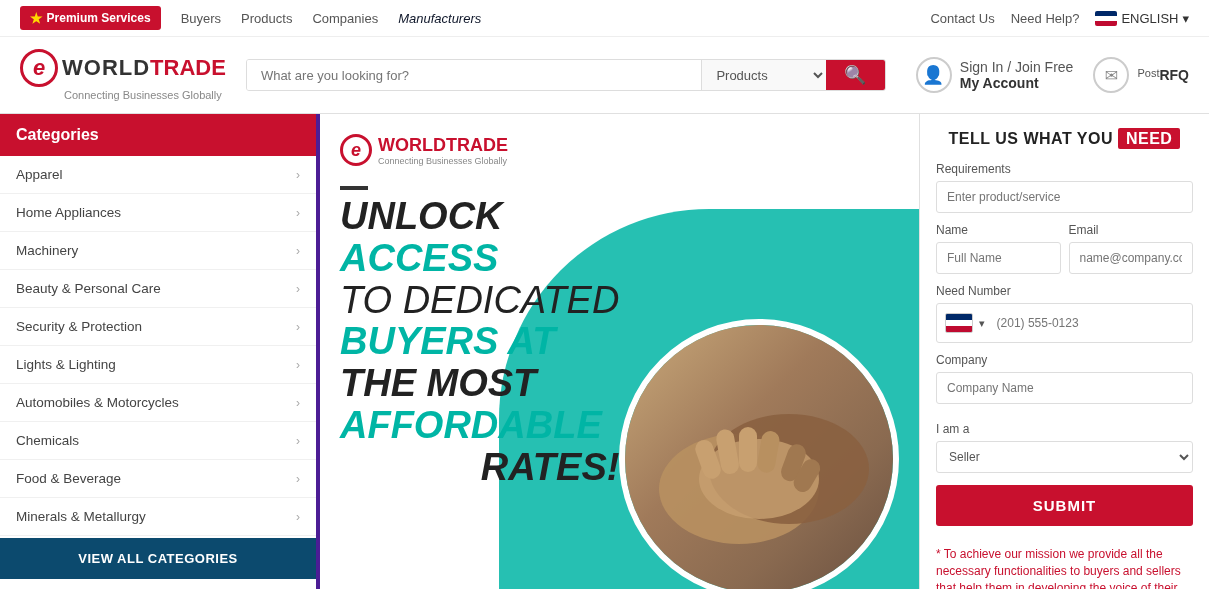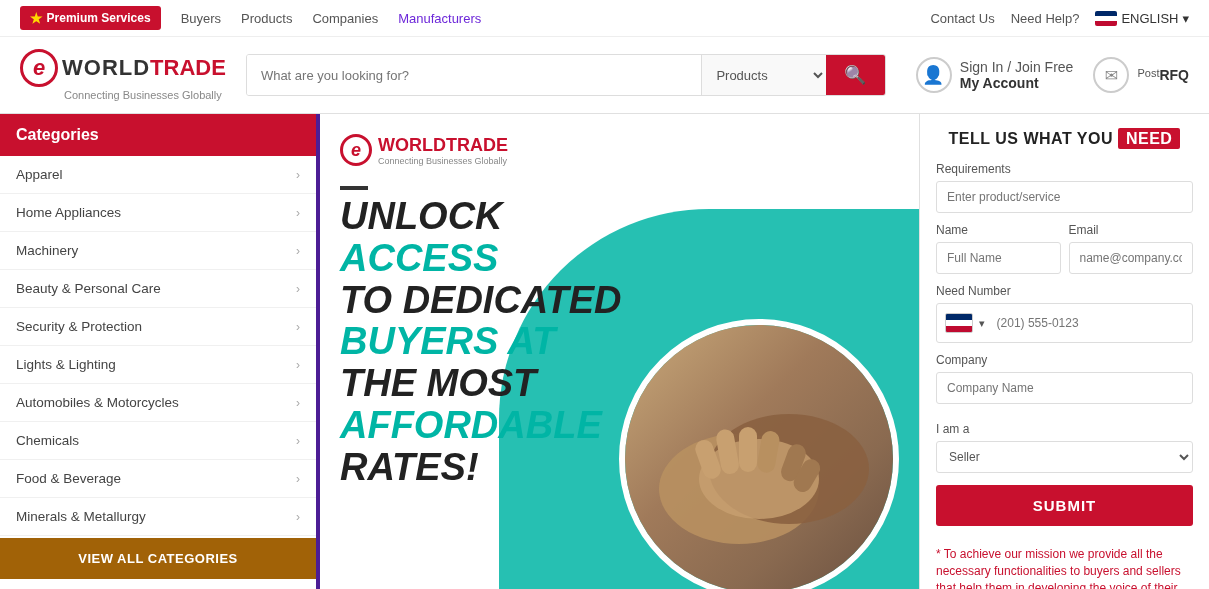--- a/index.html
+++ b/index.html
@@ -26,21 +26,21 @@
       gap: 4px;
       cursor: pointer;
     }
     .premium-star { color: #FFD700; font-size: 14px; }
     .top-nav-links { display: flex; gap: 20px; flex: 1; }
     .top-nav-links a {
       color: #555;
       text-decoration: none;
       font-size: 13px;
     }
-    .top-nav-links a.active { color: #6d28d9; }
+    .top-nav-links a.active { color: #0f172a; font-style: italic; }
     .top-nav-right { display: flex; align-items: center; gap: 16px; margin-left: auto; }
     .top-nav-right a { color: #555; text-decoration: none; font-size: 13px; }
     .lang-btn {
       display: flex;
       align-items: center;
       gap: 4px;
       font-size: 13px;
       cursor: pointer;
       color: #333;
     }
@@ -76,21 +76,21 @@
     .logo-world { font-size: 22px; font-weight: bold; color: #333; letter-spacing: 1px; }
     .logo-trade { font-size: 22px; font-weight: bold; color: #c8102e; }
     .logo-tagline { font-size: 11px; color: #888; margin-top: 2px; margin-left: 44px; }
 
     .search-area {
       display: flex;
       flex: 1;
       border: 1px solid #ddd;
       border-radius: 3px;
       overflow: hidden;
-      height: 42px;
+      height: 32px;
     }
     .search-input {
       flex: 1;
       border: none;
       padding: 0 14px;
       font-size: 13px;
       color: #999;
       outline: none;
     }
     .search-divider { width: 1px; background: #ddd; }
@@ -165,21 +165,21 @@
       align-items: center;
       justify-content: space-between;
       padding: 11px 16px;
       border-bottom: 1px solid #f0f0f0;
       cursor: pointer;
       color: #444;
       font-size: 13.5px;
     }
     .sidebar-chevron { color: #aaa; font-size: 12px; }
     .sidebar-footer {
-      background: #a16207;
+      background: #0c4a6e;
       color: #fff;
       text-align: center;
       padding: 13px;
       font-size: 13px;
       font-weight: bold;
       cursor: pointer;
       letter-spacing: 0.5px;
       margin-top: 2px;
     }
 
@@ -239,21 +239,21 @@
     .banner-logo-wt span { color: #c8102e; }
     .banner-logo-tag { font-size: 9px; color: #888; }
 
     .banner-headline { max-width: 340px; line-height: 1.15; }
     .banner-headline .line1 { font-size: 42px; font-weight: 900; color: #222; font-style: italic; }
     .banner-headline .line2 { font-size: 42px; font-weight: 900; color: #00b5a5; font-style: italic; }
     .banner-headline .line3 { font-size: 42px; font-weight: 900; color: #222; font-style: italic; }
     .banner-headline .line4 { font-size: 42px; font-weight: 900; color: #00b5a5; font-style: italic; }
     .banner-headline .line5 { font-size: 42px; font-weight: 900; color: #222; font-style: italic; }
     .banner-headline .line6 { font-size: 42px; font-weight: 900; color: #00b5a5; font-style: italic; }
-    .banner-headline .line7 { font-size: 42px; font-weight: 900; color: #222; font-style: italic; }
+    .banner-headline .line7 { font-size: 42px; font-weight: 900; color: #222; font-style: italic; text-align: right; }
 
     .banner-dash {
       position: absolute;
       left: 20px;
       top: 155px;
       width: 30px; height: 4px;
       background: #333;
     }
 
     .banner-dots {
@@ -517,21 +517,21 @@
           </div>
           <div class="banner-logo-tag">Connecting Businesses Globally</div>
         </div>
       </div>
 
       <div style="position:relative;">
         <div class="banner-dash" style="position:relative;left:0;top:0;margin-bottom:6px;width:28px;height:4px;background:#333;"></div>
         <div class="banner-headline">
           <div class="line1" style="font-size:38px;font-weight:900;color:#222;font-style:italic;line-height:1.1;">UNLOCK</div>
           <div class="line2" style="font-size:38px;font-weight:900;color:#00b5a5;font-style:italic;line-height:1.1;">ACCESS</div>
-          <div class="line3" style="font-size:38px;font-weight:700;color:#222;font-style:italic;line-height:1.1;">TO DEDICATED</div>
+          <div class="line3" style="font-size:38px;font-weight:400;color:#222;font-style:italic;line-height:1.1;">TO DEDICATED</div>
           <div class="line4" style="font-size:38px;font-weight:900;color:#00b5a5;font-style:italic;line-height:1.1;">BUYERS AT</div>
           <div class="line5" style="font-size:38px;font-weight:900;color:#222;font-style:italic;line-height:1.1;">THE MOST</div>
           <div class="line6" style="font-size:38px;font-weight:900;color:#00b5a5;font-style:italic;line-height:1.1;">AFFORDABLE</div>
           <div class="line7" style="font-size:38px;font-weight:900;color:#222;font-style:italic;line-height:1.1;">RATES!</div>
         </div>
       </div>
     </div>
 
     <div class="banner-dots">
       <div class="dot"></div>

